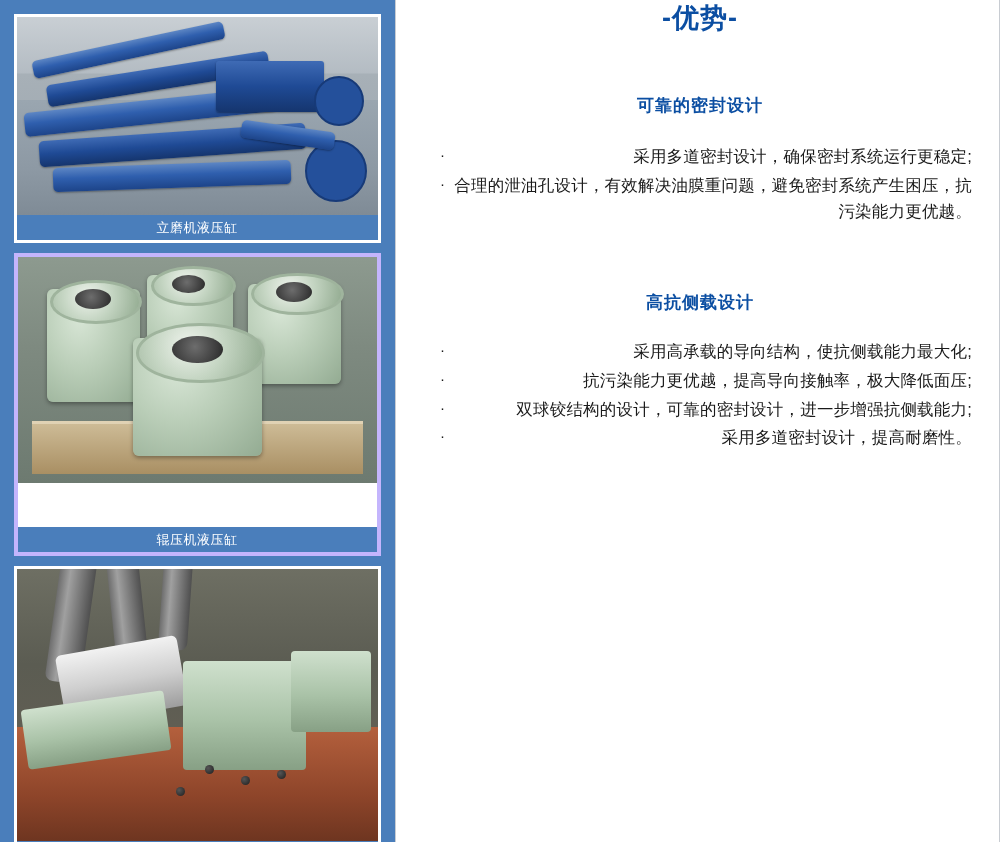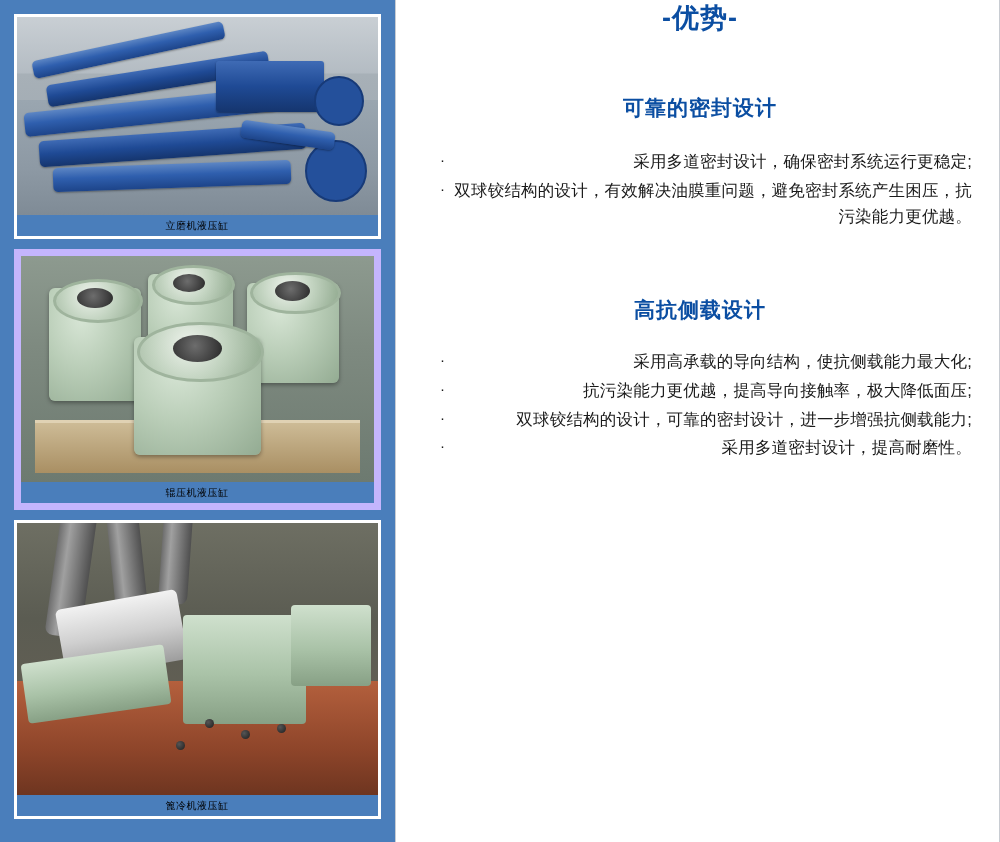--- a/index.html
+++ b/index.html
@@ -35,33 +35,34 @@
   }
   .photo-card {
     background: #ffffff;
     border: 3px solid #ffffff;
     box-sizing: border-box;
     display: flex;
     flex-direction: column;
     align-items: stretch;
   }
   .photo-card.framed {
-    border: 7px solid #c4b5fd;
+    border: 4px solid #c4b5fd;
+    gap: 44px;
   }
   .photo {
     width: 100%;
     height: 196px;
     position: relative;
     overflow: hidden;
     background: #8a9aa6;
   }
   .photo-caption {
     text-align: center;
-    font-size: 10px;
-    color: #000000;
+    font-size: 13px;
+    color: #ffffff;
     padding: 4px 1px 3px 0;
     letter-spacing: 0.5px;
     background: transparent;
   }
   .cap-wrap {
     background: #4a7ebb;
   }
   .card1 .photo { height: 198px; }
   .card2 .photo { height: 226px; }
   .card3 .photo { height: 272px; }
@@ -163,21 +164,21 @@
     font-size: 27px;
     font-weight: bold;
     letter-spacing: 1px;
   }
   .section {
     margin-top: 58px;
   }
   .section-title {
     text-align: center;
     color: #0b4ea2;
-    font-size: 21px;
+    font-size: 17px;
     font-weight: bold;
     letter-spacing: 1px;
   }
   .bullets {
     margin-top: 26px;
     padding-left: 10px;
   }
   .bullet {
     display: flex;
     align-items: flex-start;
@@ -286,21 +287,21 @@
 
     <div class="section">
       <div class="section-title">可靠的密封设计</div>
       <div class="bullets">
         <div class="bullet">
           <span class="dot">·</span>
           <span class="btext">采用多道密封设计，确保密封系统运行更稳定;</span>
         </div>
         <div class="bullet">
           <span class="dot">·</span>
-          <span class="btext">双球铰结构的设计，有效解决油膜重问题，避免密封系统产生困压，抗污染能力更优越。</span>
+          <span class="btext">合理的泄油孔设计，有效解决油膜重问题，避免密封系统产生困压，抗污染能力更优越。</span>
         </div>
       </div>
     </div>
 
     <div class="section section2">
       <div class="section-title">高抗侧载设计</div>
       <div class="bullets">
         <div class="bullet">
           <span class="dot">·</span>
           <span class="btext">采用高承载的导向结构，使抗侧载能力最大化;</span>

